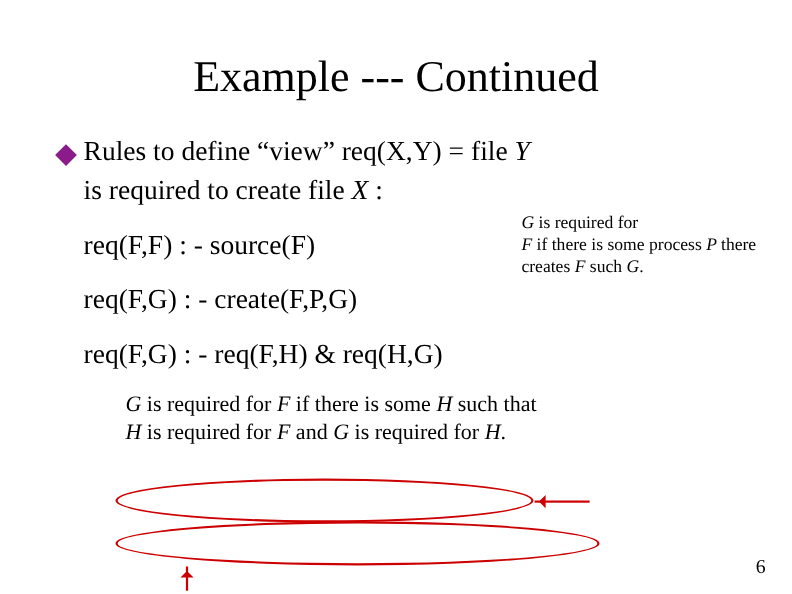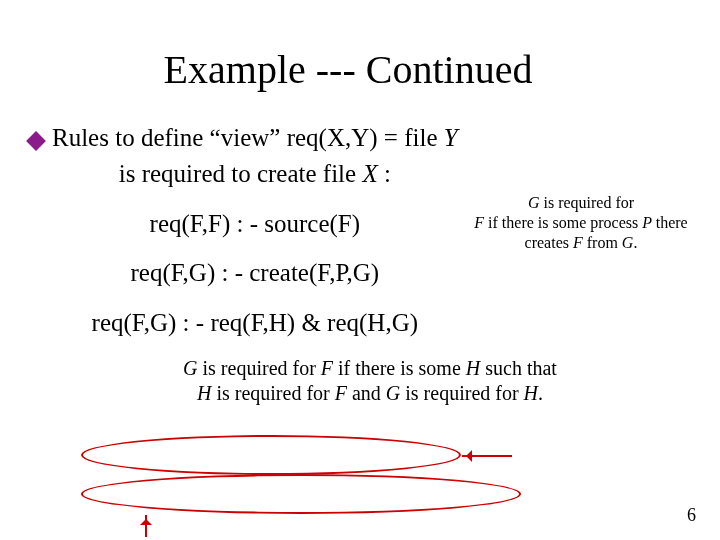--- a/index.html
+++ b/index.html
@@ -3,21 +3,21 @@
 <meta charset="utf-8">
 <style>
   * { margin: 0; padding: 0; box-sizing: border-box; }
   html, body { width: 720px; height: 540px; overflow: hidden; }
   body {
     background: #fff;
     font-family: "Comic Sans MS", "Comic Sans", cursive;
     color: #000;
     position: relative;
   }
-  .slide { padding: 46px 50px 0 26px; position: relative; height: 540px; }
+  .slide { padding: 46px 50px 0 50px; position: relative; height: 540px; }
   .title {
     font-family: "Times New Roman", Times, serif;
     font-size: 40px;
     text-align: center;
     margin-bottom: 28px;
     font-weight: normal;
   }
   .bullet-row { display: flex; align-items: flex-start; }
   .diamond {
     width: 0; height: 0;
@@ -38,21 +38,21 @@
     left: -7px; top: -7px;
   }
   .body {
     font-size: 25px;
     line-height: 1.35;
   }
   .body .line { margin-bottom: 2px; }
   .lead { }
   .indent { margin-left: 0px; margin-top: 16px; }
   .ital { font-style: italic; }
-  .content-wrap { position: relative; text-align: center; }
+  .content-wrap { position: relative; }
   .side-note {
     position: absolute;
     right: -18px;
     top: 72px;
     width: 214px;
     font-size: 16px;
     line-height: 1.25;
   }
   .bottom-note {
     margin-top: 14px;
@@ -108,21 +108,21 @@
           <span>is required to create file </span><span class="ital">X</span><span> :</span>
         </div>
         <div class="line indent">req(F,F) :&nbsp;- source(F)</div>
         <div class="line indent">req(F,G) :&nbsp;- create(F,P,G)</div>
         <div class="line indent">req(F,G) :&nbsp;- req(F,H) &amp; req(H,G)</div>
       </div>
     </div>
 
     <div class="side-note">
       <span class="ital">G</span><span> is required for </span><br>
-      <span class="ital">F </span><span> if there is some process </span><span class="ital">P </span><span> there creates </span><span class="ital">F </span><span> from </span><span class="ital">G</span><span>.</span>
+      <span class="ital">F </span><span> if there is some process </span><span class="ital">P </span><span> there creates </span><span class="ital">F </span><span> such </span><span class="ital">G</span><span>.</span>
     </div>
 
     <div class="oval oval1"></div>
     <div class="oval oval2"></div>
     <div class="arrow-line arr-a"></div>
     <div class="arrow-line arr-b"></div>
 
     <div class="bottom-note">
       <span class="ital">G </span><span> is required for </span><span class="ital">F </span><span> if there is some </span><span class="ital">H</span><span> such that </span><br>
       <span class="ital">H </span><span> is required for </span><span class="ital">F </span><span> and </span><span class="ital">G </span><span> is required for </span><span class="ital">H</span><span>.</span>

